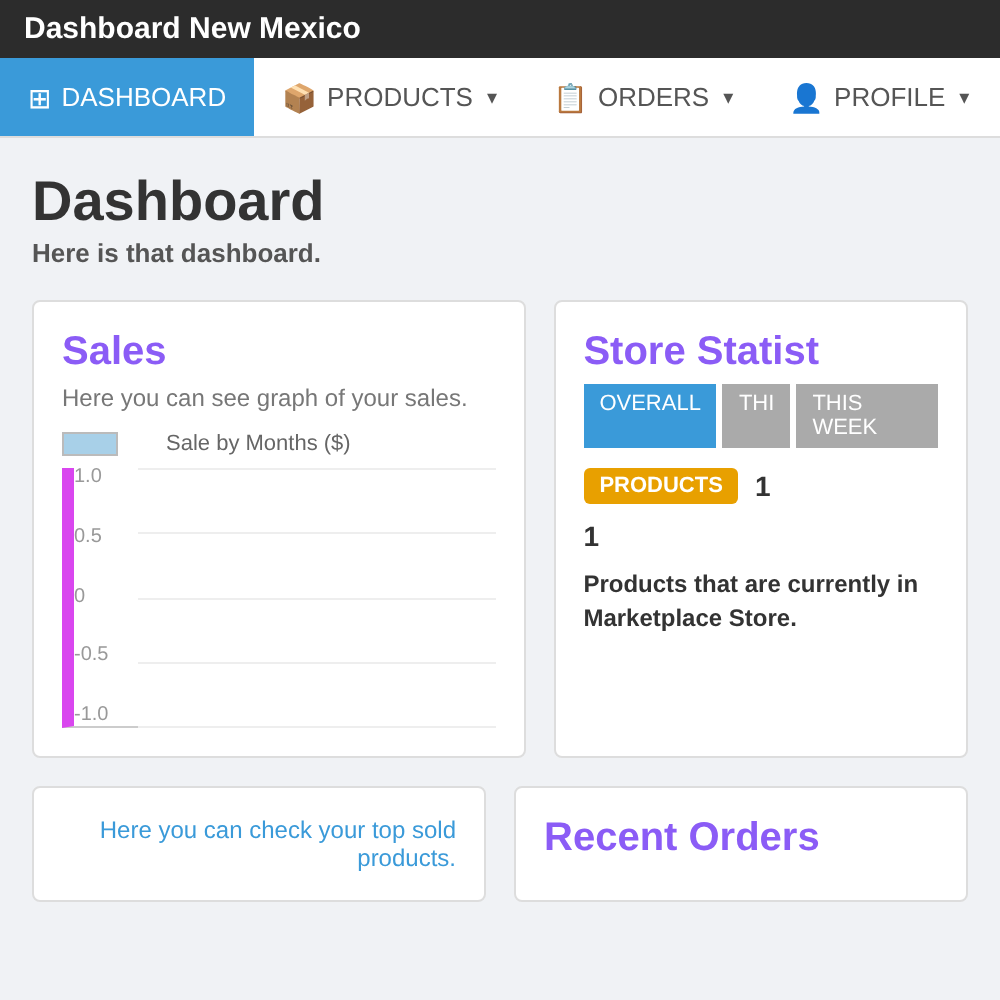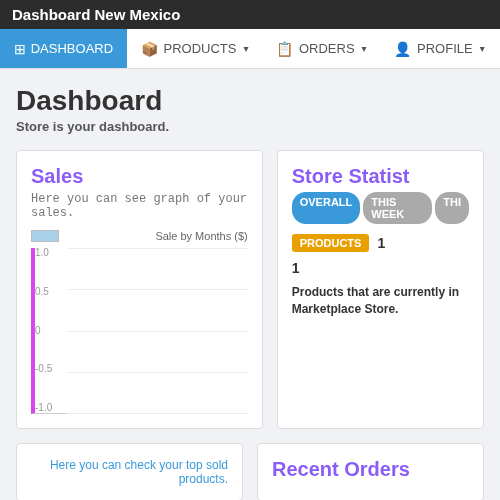--- a/index.html
+++ b/index.html
@@ -88,47 +88,45 @@
     .card-title {
       font-size: 20px;
       font-weight: bold;
       color: #8b5cf6;
       margin-bottom: 4px;
     }
     .card-subtitle {
       font-size: 12px;
       color: #777;
       margin-bottom: 10px;
-      font-family: Liberation Mono, monospace;
     }
 
     
     #sales-card {
       flex: 1.1;
     }
     .chart-legend {
       display: flex;
       align-items: center;
       gap: 24px;
       font-size: 11px;
       color: #666;
       margin-bottom: 6px;
-      justify-content: space-between;
     }
     .legend-box {
       width: 28px;
       height: 12px;
       background: #a8d0e8;
       border: 1px solid #bbb;
       display: inline-block;
     }
     .chart-area {
       position: relative;
-      height: 166px;
-      border-left: 4px solid #d946ef;
+      height: 130px;
+      border-left: 6px solid #d946ef;
       border-bottom: 1px solid #ccc;
       padding-left: 24px;
     }
     .y-labels {
       position: absolute;
       left: 0;
       top: 0;
       height: 100%;
       display: flex;
       flex-direction: column;
@@ -161,22 +159,22 @@
       overflow: hidden;
     }
     .stat-tabs {
       display: flex;
       gap: 3px;
       margin-bottom: 10px;
     }
     .stat-tab {
       padding: 4px 8px;
       font-size: 11px;
-      font-weight: bold;
-      border-radius: 14px;
+      font-weight: normal;
+      border-radius: 0;
       cursor: pointer;
       color: #fff;
     }
     .stat-tab.active-tab {
       background: #3a9ad9;
     }
     .stat-tab.inactive-tab {
       background: #aaa;
     }
     .stat-row {
@@ -238,21 +236,21 @@
   </div>
   <div class="nav-item">
     <span class="nav-icon">👤</span>
     <span>PROFILE</span>
     <span class="caret">▾</span>
   </div>
 </nav>
 
 <div id="page-content">
   <h1 id="page-title">Dashboard</h1>
-  <p id="page-subtitle">Store is your dashboard.</p>
+  <p id="page-subtitle">Here is that dashboard.</p>
 
   <div class="cards-row">
 
     <div class="card" id="sales-card">
       <div class="card-title">Sales</div>
       <div class="card-subtitle">Here you can see graph of your sales.</div>
       <div class="chart-legend">
         <span class="legend-box"></span>
         <span>Sale by Months ($)</span>
       </div>
@@ -272,22 +270,22 @@
           <div class="grid-line" style="top:100%"></div>
         </div>
       </div>
     </div>
 
     <div class="card" id="store-card">
       <div class="card-title">Store Statist</div>
 
       <div class="stat-tabs">
         <div class="stat-tab active-tab">OVERALL</div>
+        <div class="stat-tab inactive-tab">THI</div>
         <div class="stat-tab inactive-tab">THIS WEEK</div>
-        <div class="stat-tab inactive-tab">THI</div>
       </div>
 
       <div class="stat-row">
         <span class="stat-badge badge-orange">PRODUCTS</span>
         <span class="stat-count">1</span>
       </div>
 
       <div class="stat-row">
         <span class="stat-count">1</span>
       </div>

